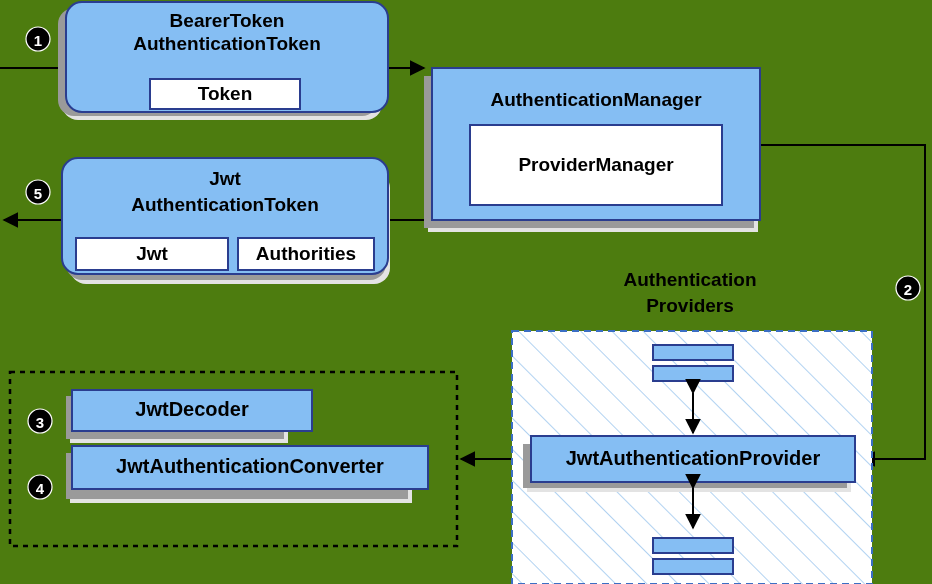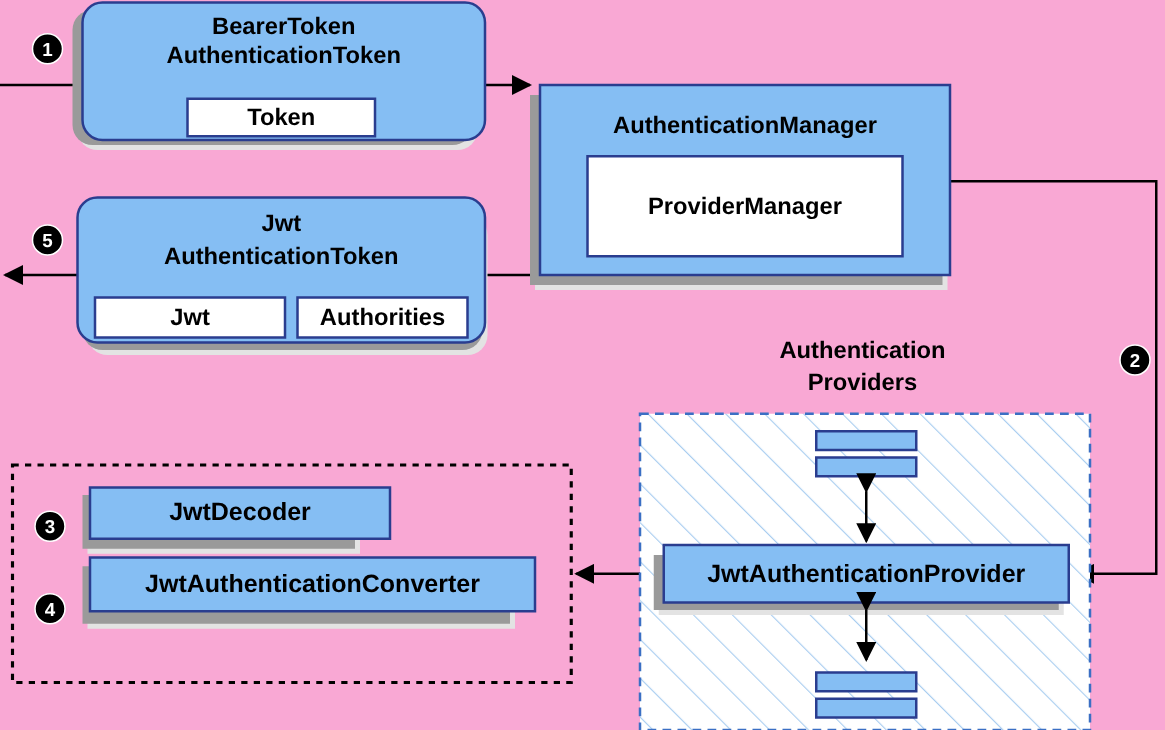--- a/index.html
+++ b/index.html
@@ -10,21 +10,21 @@
   body {
     width: 932px;
     height: 584px;
     overflow: hidden;
     font-family: "Liberation Sans", sans-serif;
   }
   #diagram-root {
     position: relative;
     width: 932px;
     height: 584px;
-    background: #f9a8d4;
+    background: #4d7c0f;
   }
   svg.canvas {
     display: block;
     width: 932px;
     height: 584px;
   }
   .lbl {
     font-family: "Liberation Sans", sans-serif;
     font-weight: bold;
     fill: #000000;

